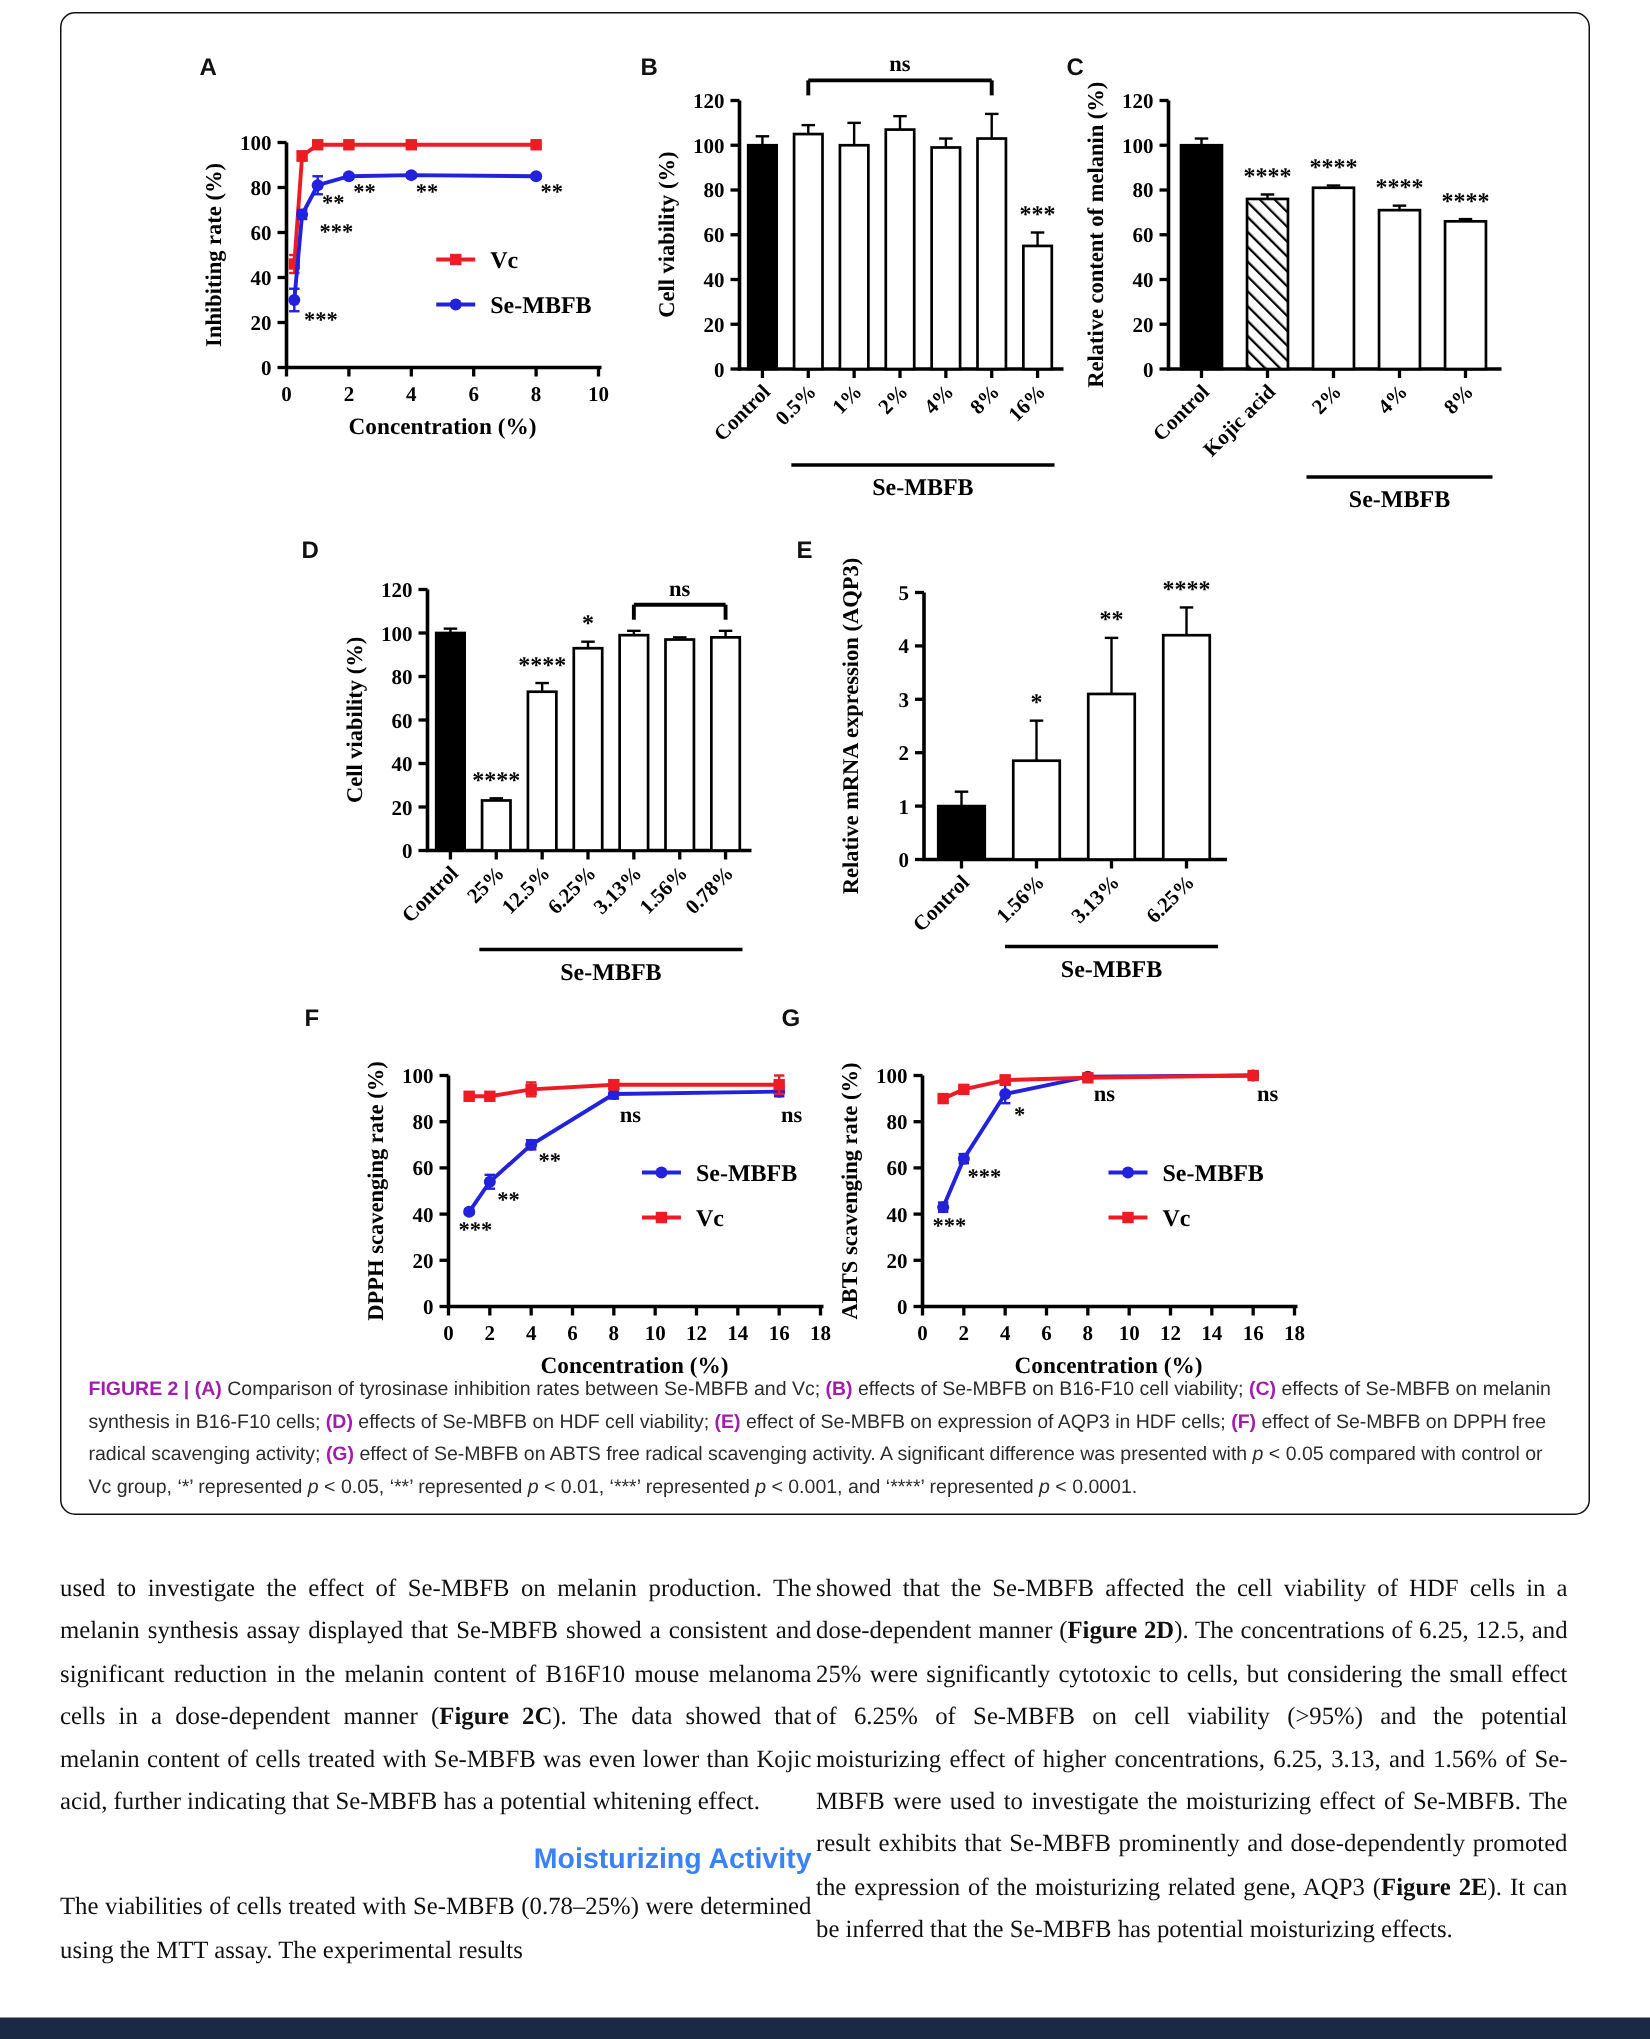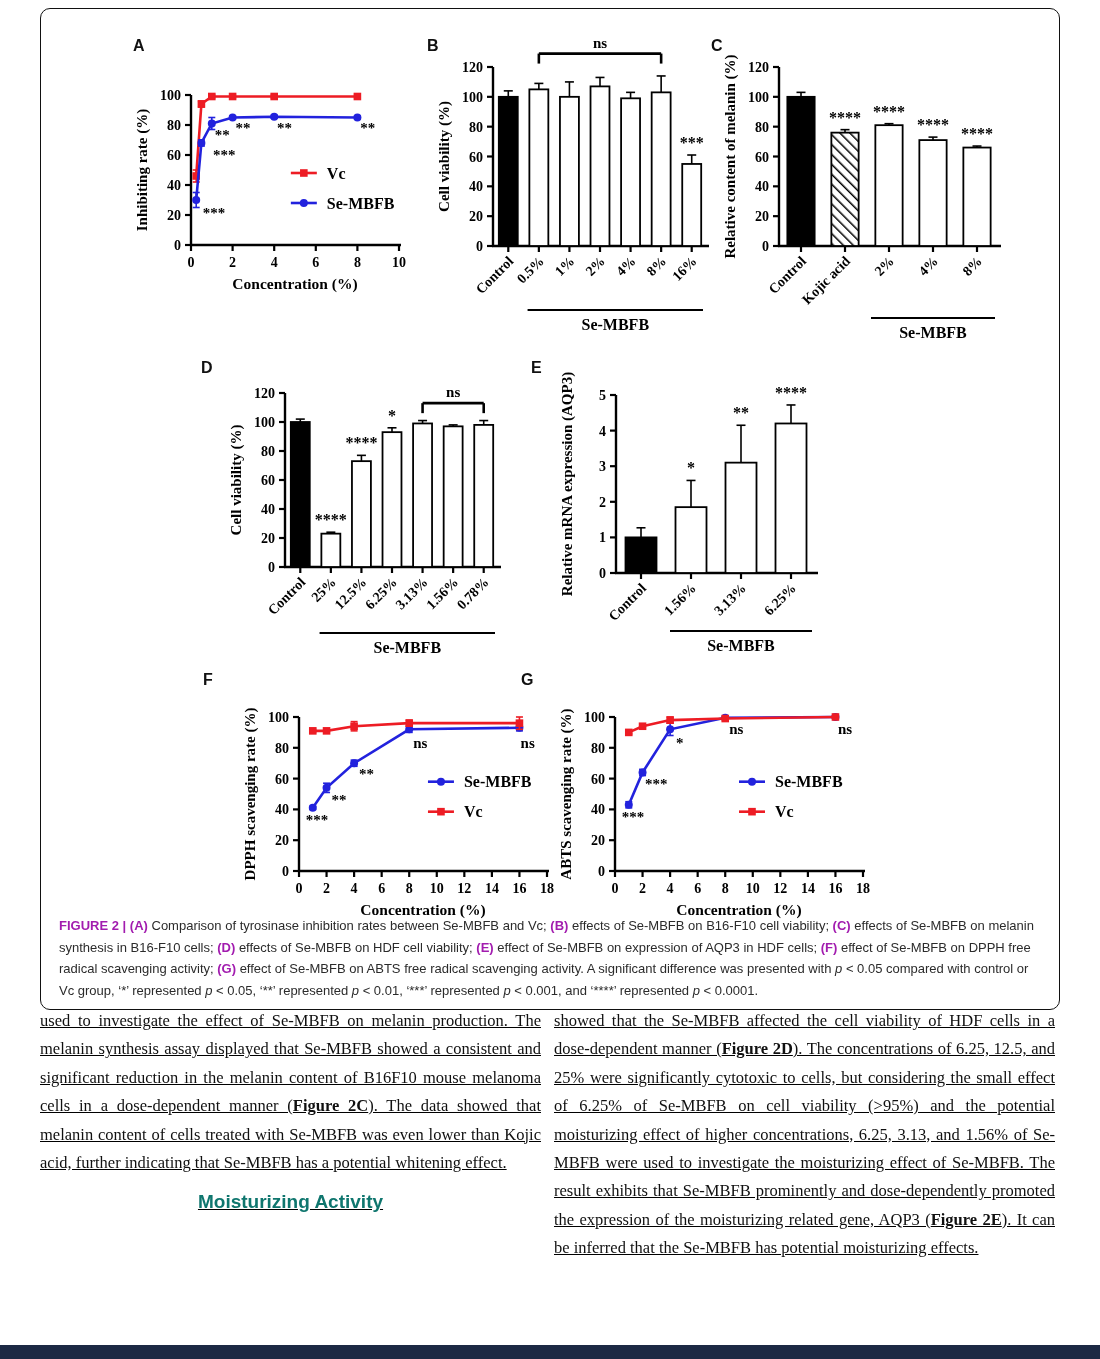--- a/index.html
+++ b/index.html
@@ -6,24 +6,24 @@
   .page{position:relative;width:1100px;height:1359px;background:#ffffff;overflow:hidden;
         font-family:"Liberation Serif", serif;}
   .figure-box{position:absolute;left:40px;top:8px;width:1018px;height:1000px;
         border:1.5px solid #111;border-radius:10px;background:#fff;}
   .panel-label{position:absolute;font:bold 16px "Liberation Sans", sans-serif;color:#111;}
   .chart-svg{position:absolute;overflow:visible;}
   svg{overflow:visible;}
   .caption{position:absolute;left:18px;top:906px;width:984px;
         font:13px/1.66 "Liberation Sans", sans-serif;color:#2b2b2b;text-align:left;}
   .caption b{color:#a21caf;}
-  .content{position:absolute;left:40px;top:1007px;width:1020px;display:flex;gap:13px;text-decoration:underline;}
+  .content{position:absolute;left:40px;top:1045px;width:1020px;display:flex;gap:3px;}
   .col{width:501px;text-align:justify;font-size:16.5px;line-height:1.72;color:#101010;}
   .col p{margin:0;}
-  .heading{font:bold 19px "Liberation Sans", sans-serif;color:#0f766e;margin:14px 0 6px 0;text-align:center;}
+  .heading{font:bold 19px "Liberation Sans", sans-serif;color:#3b82f6;margin:14px 0 6px 0;text-align:right;}
   .bottom-bar{position:absolute;left:0;top:1345px;width:1100px;height:14px;background:#1c2944;}
 </style>
 </head>
 <body>
 
 <div class="page">
 
   <div class="figure-box">
 
     <span class="panel-label" style="left:92px;top:28px">A</span>
@@ -536,20 +536,21 @@
         <text x="222" y="124.17999999999999" text-anchor="start" font-size="16" font-family="&quot;Liberation Serif&quot;, serif" font-weight="bold" fill="#000">Vc</text>
       </svg>
 
     <div class="caption"><b>FIGURE 2 | </b><b>(A)</b><span> Comparison of tyrosinase inhibition rates between Se-MBFB and Vc; </span><b>(B)</b><span> effects of Se-MBFB on B16-F10 cell viability; </span><b>(C)</b><span> effects of Se-MBFB on melanin synthesis in B16-F10 cells; </span><b>(D)</b><span> effects of Se-MBFB on HDF cell viability; </span><b>(E)</b><span> effect of Se-MBFB on expression of AQP3 in HDF cells; </span><b>(F)</b><span> effect of Se-MBFB on DPPH free radical scavenging activity; </span><b>(G)</b><span> effect of Se-MBFB on ABTS free radical scavenging activity. A significant difference was presented with </span><span style="font-style: italic;">p</span><span> &lt; 0.05 compared with control or Vc group, ‘*’ represented </span><span style="font-style: italic;">p</span><span> &lt; 0.05, ‘**’ represented </span><span style="font-style: italic;">p</span><span> &lt; 0.01, ‘***’ represented </span><span style="font-style: italic;">p</span><span> &lt; 0.001, and ‘****’ represented </span><span style="font-style: italic;">p</span><span> &lt; 0.0001.</span></div>
   </div>
 
   <div class="content">
     <div class="col">
       <p><span>used to investigate the effect of Se-MBFB on melanin production. The melanin synthesis assay displayed that Se-MBFB showed a consistent and significant reduction in the melanin content of B16F10 mouse melanoma cells in a dose-dependent manner (</span><b>Figure 2C</b><span>). The data showed that melanin content of cells treated with Se-MBFB was even lower than Kojic acid, further indicating that Se-MBFB has a potential whitening effect.</span></p>
       <div class="heading">Moisturizing Activity</div>
+      <p><span>The viabilities of cells treated with Se-MBFB (0.78–25%) were determined using the MTT assay. The experimental results</span></p>
     </div>
     <div class="col">
       <p><span>showed that the Se-MBFB affected the cell viability of HDF cells in a dose-dependent manner (</span><b>Figure 2D</b><span>). The concentrations of 6.25, 12.5, and 25% were significantly cytotoxic to cells, but considering the small effect of 6.25% of Se-MBFB on cell viability (&gt;95%) and the potential moisturizing effect of higher concentrations, 6.25, 3.13, and 1.56% of Se-MBFB were used to investigate the moisturizing effect of Se-MBFB. The result exhibits that Se-MBFB prominently and dose-dependently promoted the expression of the moisturizing related gene, AQP3 (</span><b>Figure 2E</b><span>). It can be inferred that the Se-MBFB has potential moisturizing effects.</span></p>
     </div>
   </div>
 
   <div class="bottom-bar"></div>
 </div>
 
 </body></html>

